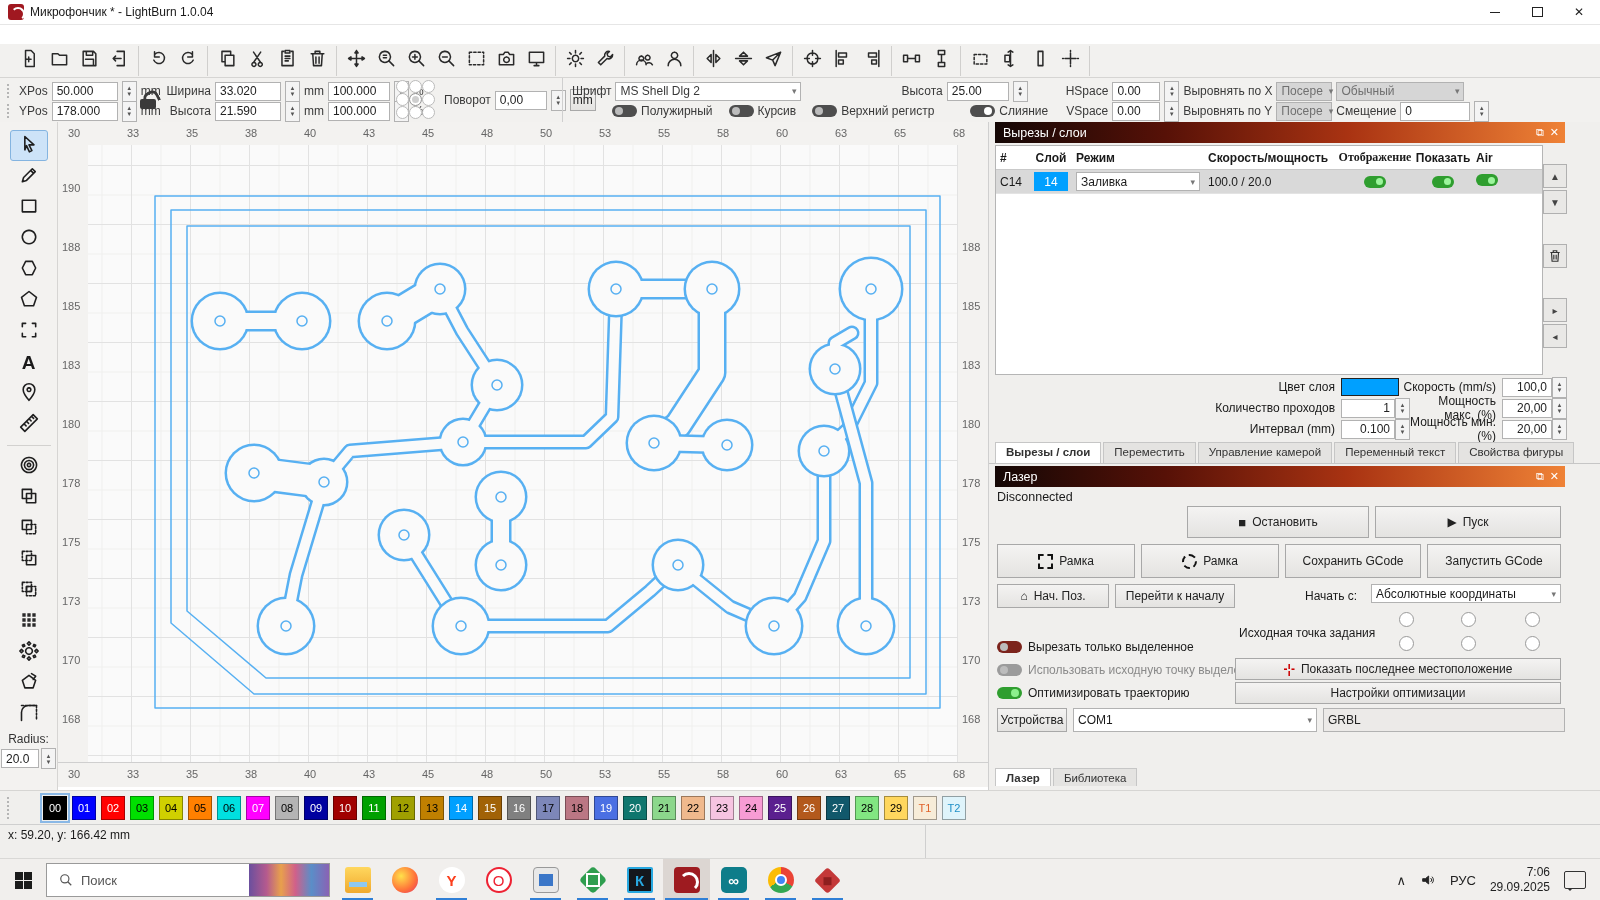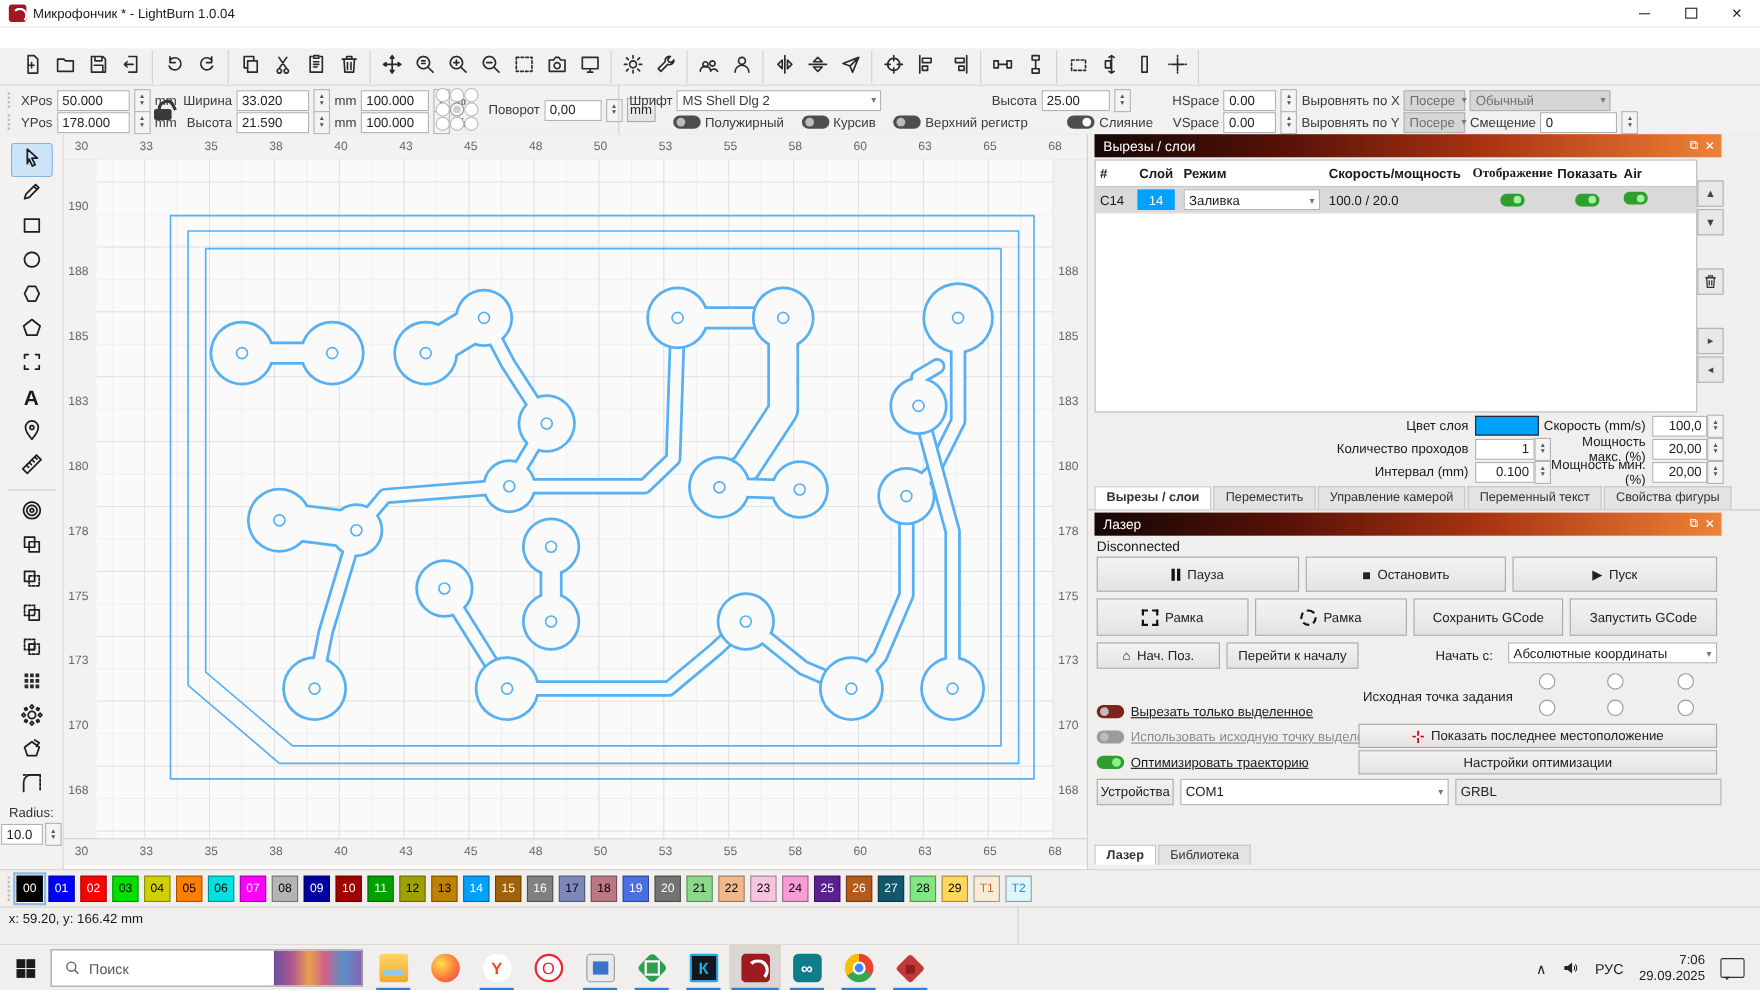--- a/index.html
+++ b/index.html
@@ -85,26 +85,26 @@
   .tab.active{background:#fff;font-weight:bold;}
   
   .btn{background:linear-gradient(#f4f3f2,#e4e3e1);border:1px solid #a8a8a8;display:flex;align-items:center;justify-content:center;font-size:12px;color:#222;box-sizing:border-box;gap:6px;}
   .dash-sq{width:11px;height:11px;border:2px dashed #111;}
   .dash-ci{width:11px;height:11px;border:2px dashed #111;border-radius:50%;}
   .pausebars{display:flex;gap:2px;}
   .pausebars i{width:3px;height:11px;background:#111;}
   .radio{width:13px;height:13px;border:1px solid #9a9a9a;border-radius:50%;background:#fff;position:absolute;}
   .radio.sel{background:#e8e8e8;}
   .radio.sel:before{content:"";position:absolute;left:3px;top:3px;width:5px;height:5px;border-radius:50%;background:#666;}
-  .lzrow{position:absolute;display:flex;align-items:center;gap:6px;text-decoration:underline;}
+  .lzrow{position:absolute;display:flex;align-items:center;gap:6px;}
   .crossicon{color:#c00;font-weight:bold;font-size:12px;}
   
   #palettebar{left:0;top:790px;width:1600px;height:34px;background:#f0efed;border-top:1px solid #d6d5d3;display:flex;align-items:center;padding-left:6px;box-sizing:border-box;}
   .chip{width:24px;height:24px;margin-right:5px;display:flex;align-items:center;justify-content:center;font-size:11px;border:1px solid rgba(0,0,0,.35);box-sizing:border-box;flex:0 0 auto;}
-  .chip.selected{outline:2px solid #8ab8e6;outline-offset:1px;}
+  .chip.selected{outline:2px solid #8ab8e6;outline-offset:1px;margin-left:28px;}
   
   #statusbar{left:0;top:824px;width:1600px;height:34px;background:#f0efed;border-top:1px solid #cfcfcf;font-size:12px;display:flex;align-items:flex-start;padding:3px 0 0 8px;box-sizing:border-box;}
   #status-div{position:absolute;left:925px;top:824px;width:1px;height:34px;background:#cfcfcf;}
   #taskbar{left:0;top:858px;width:1600px;height:42px;background:#f1efed;border-top:1px solid #d9d8d6;display:flex;align-items:center;}
   #startbtn{width:46px;height:42px;display:flex;align-items:center;justify-content:center;}
   .winlogo{display:grid;grid-template-columns:8px 8px;grid-template-rows:8px 8px;gap:1px;}
   .winlogo i{background:#1b1b1b;}
   #searchbox{width:282px;height:32px;background:#fff;border:1px solid #9a9a9a;display:flex;align-items:center;font-size:13px;color:#555;position:relative;overflow:hidden;}
   #searchimg{position:absolute;right:0;top:0;width:80px;height:100%;background:linear-gradient(90deg,#6a4f9e,#b55a8e 22%,#e8a04c 40%,#d0608a 58%,#5a8ec8 78%,#8a62b4);}
   .tb-app{width:47px;height:42px;display:flex;align-items:center;justify-content:center;position:relative;}
@@ -553,21 +553,21 @@
       </div>
       <div class="tool">
         <span><svg width="20" height="20" viewBox="0 0 24 24">
             <path d="M3 21V11a8 8 0 0 1 8-8h10"></path>
             <path d="M3 3h18 M21 3v18" stroke-dasharray="2.5 2"></path>
           </svg></span>
       </div>
       <div id="radius-wrap">
         <div>Radius:</div>
   <div id="radius-row">
-          <span class="fld" style="width:28px">10.0</span>
+          <span class="fld" style="width:28px">20.0</span>
   <span class="spin">
             <span>▲</span>
             <span>▼</span>
           </span>
         </div>
       </div>
     </div>
 
   <div id="ruler-top" class="ruler">
       <span class="rlab" style="left:2px;top:5px;width:28px;text-align:center">30</span>
@@ -848,27 +848,20 @@
       </div>
 
     <div class="phead" style="top:344px">
       <span>Лазер</span>
       <span class="hbtns">
           <span>⧉</span>
           <span>✕</span>
         </span>
     </div>
     <div class="abs" style="left:8px;top:368px;font-size:12.5px">Disconnected</div>
-    <div class="btn abs" style="left:8px;top:384px;width:184px;height:32px">
-        <span class="pausebars">
-          <i></i>
-          <i></i>
-        </span>
-        <span>Пауза</span>
-      </div>
     <div class="btn abs" style="left:198px;top:384px;width:182px;height:32px">
         <span style="font-size:13px">■</span>
         <span>Остановить</span>
       </div>
     <div class="btn abs" style="left:386px;top:384px;width:186px;height:32px">
         <span style="font-size:12px">▶</span>
         <span>Пуск</span>
       </div>
     <div class="btn abs" style="left:8px;top:422px;width:138px;height:34px">
         <span class="dash-sq"></span>
@@ -956,21 +949,21 @@
       <span class="chip" style="background:#a00000;color:#fff">10</span>
       <span class="chip" style="background:#00a000;color:#fff">11</span>
       <span class="chip" style="background:#a0a000;color:#000">12</span>
       <span class="chip" style="background:#c08000;color:#000">13</span>
       <span class="chip" style="background:#00a0ff;color:#fff">14</span>
       <span class="chip" style="background:#a16207;color:#fff">15</span>
       <span class="chip" style="background:#808080;color:#fff">16</span>
       <span class="chip" style="background:#7d87b9;color:#000">17</span>
       <span class="chip" style="background:#bb7784;color:#000">18</span>
       <span class="chip" style="background:#4a6fe3;color:#fff">19</span>
-      <span class="chip" style="background:#737373;color:#fff">20</span>
+      <span class="chip" style="background:#0f766e;color:#fff">20</span>
       <span class="chip" style="background:#8cd78c;color:#000">21</span>
       <span class="chip" style="background:#f0b98d;color:#000">22</span>
       <span class="chip" style="background:#f6c4e1;color:#000">23</span>
       <span class="chip" style="background:#f79cd4;color:#000">24</span>
       <span class="chip" style="background:#5b1f8f;color:#fff">25</span>
       <span class="chip" style="background:#b3591c;color:#fff">26</span>
       <span class="chip" style="background:#11586b;color:#fff">27</span>
       <span class="chip" style="background:#82e682;color:#000">28</span>
       <span class="chip" style="background:#ffd75e;color:#000">29</span>
       <span class="chip" style="background:#f7ecd8;color:#e0622a">T1</span>

